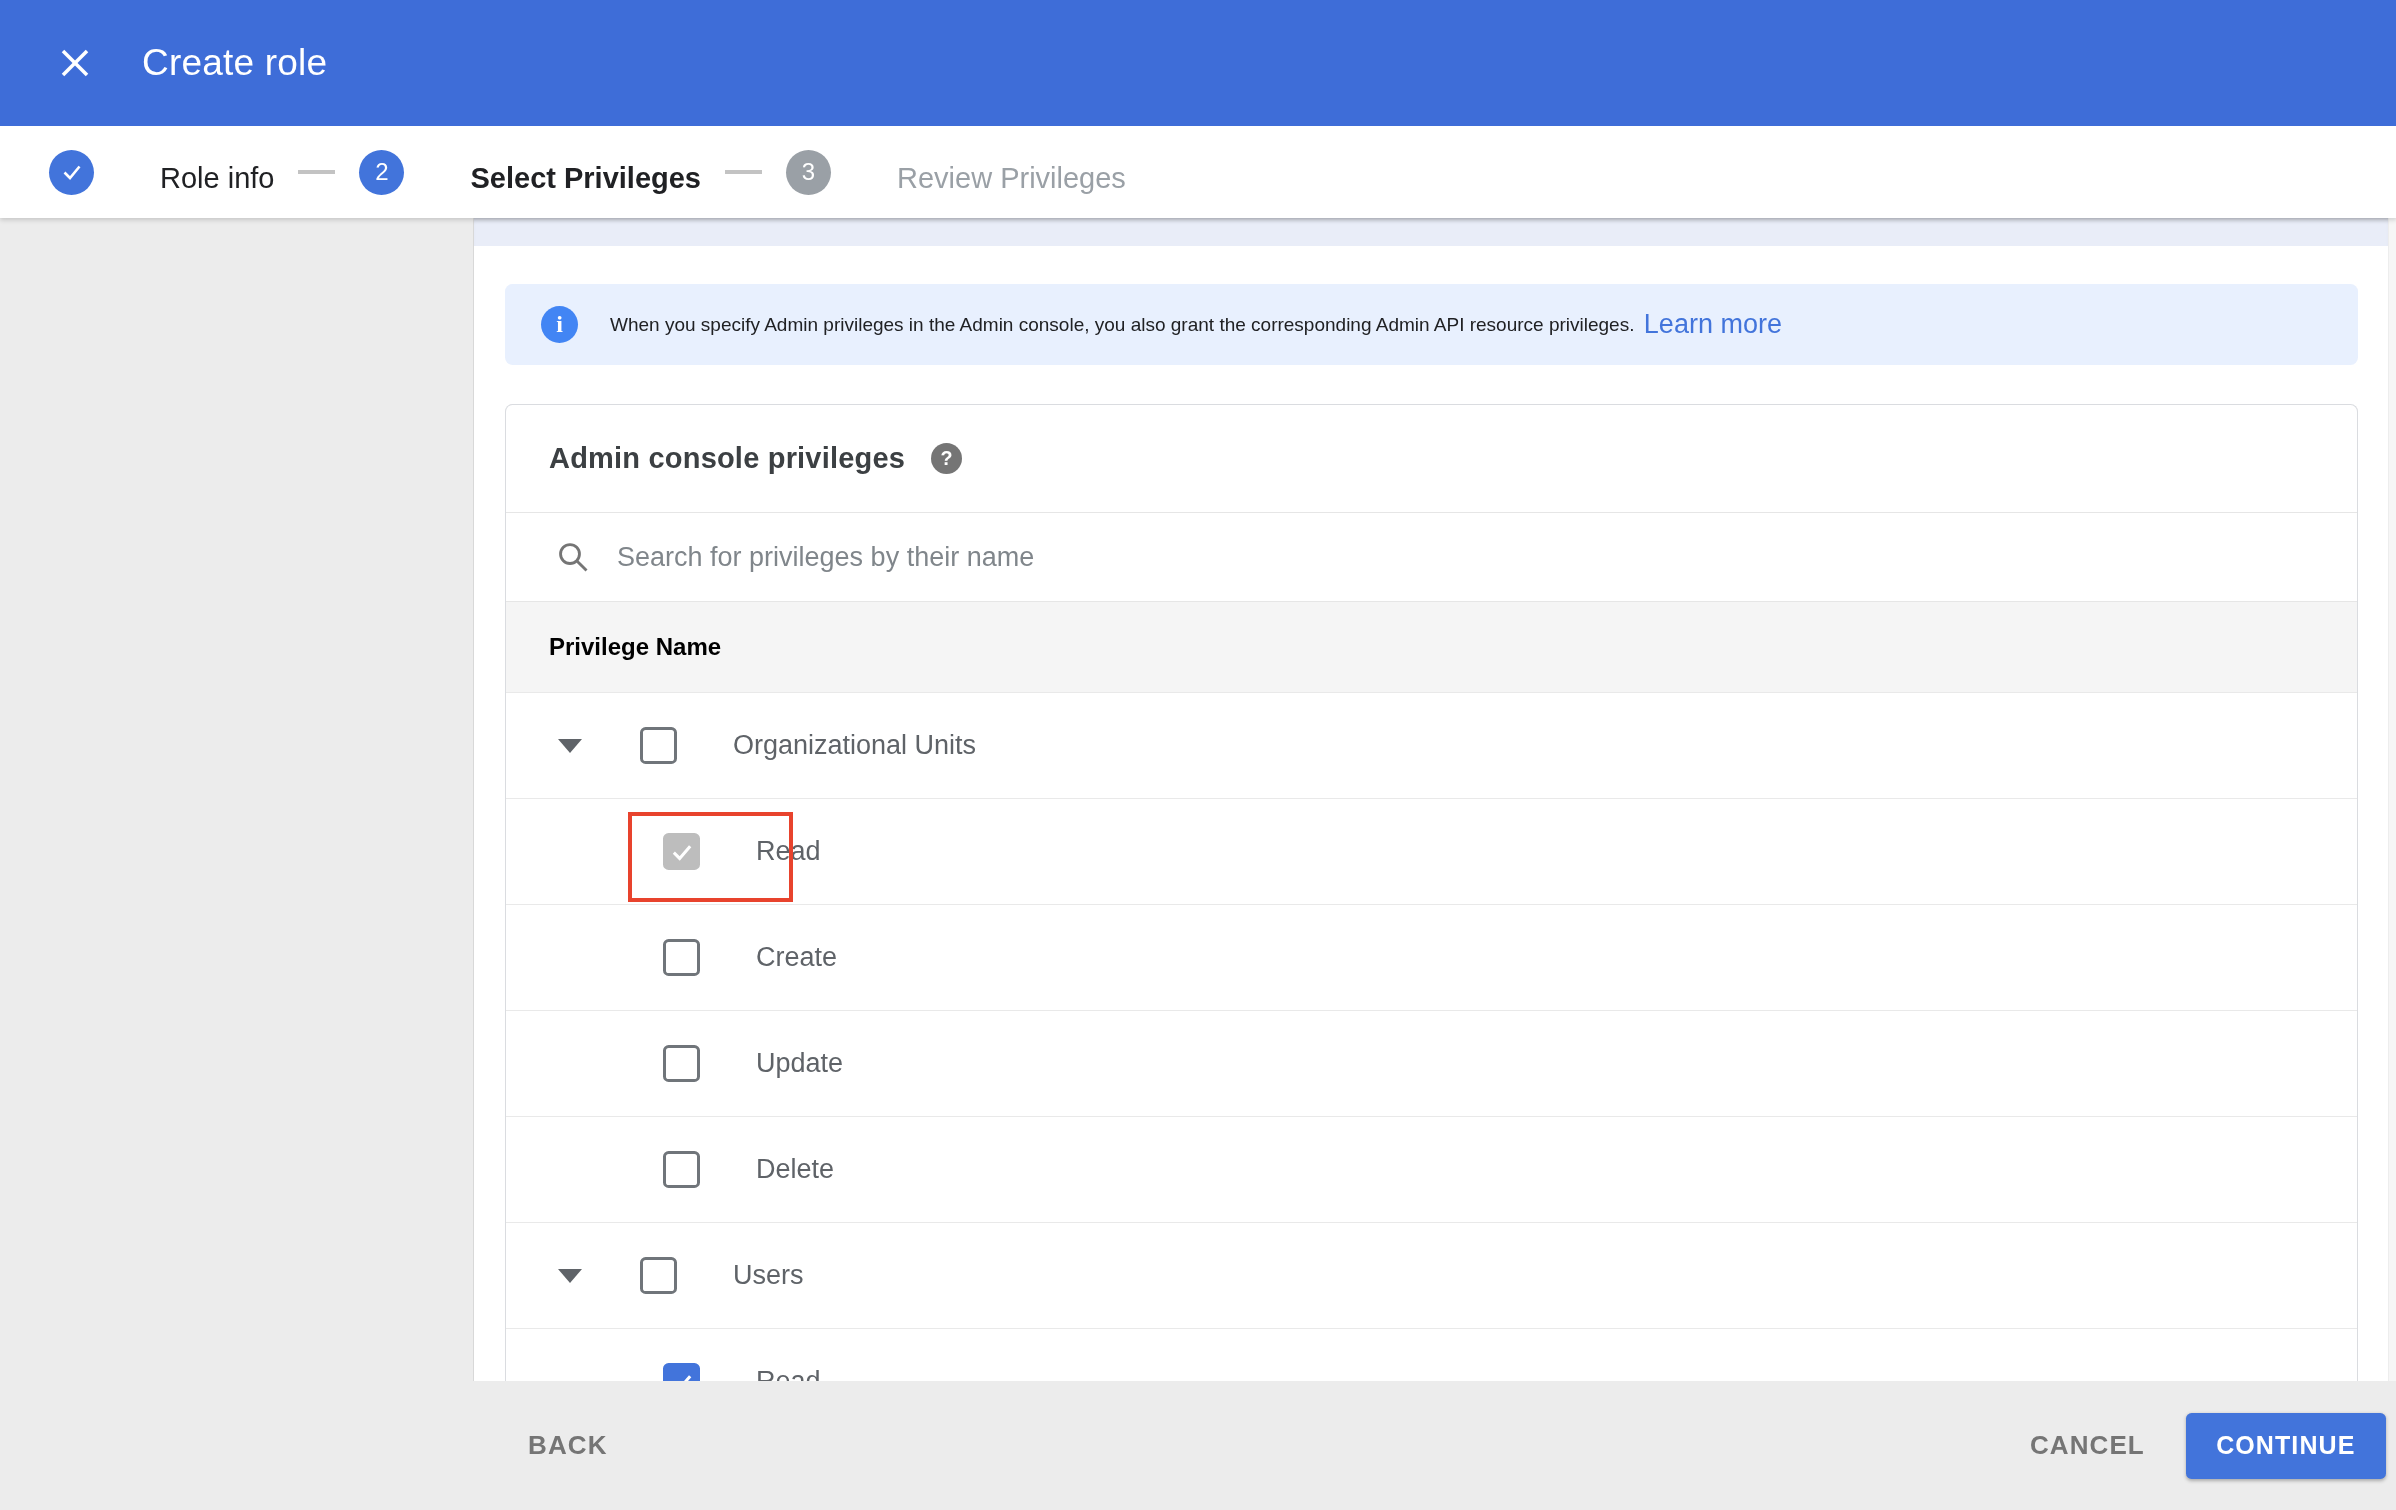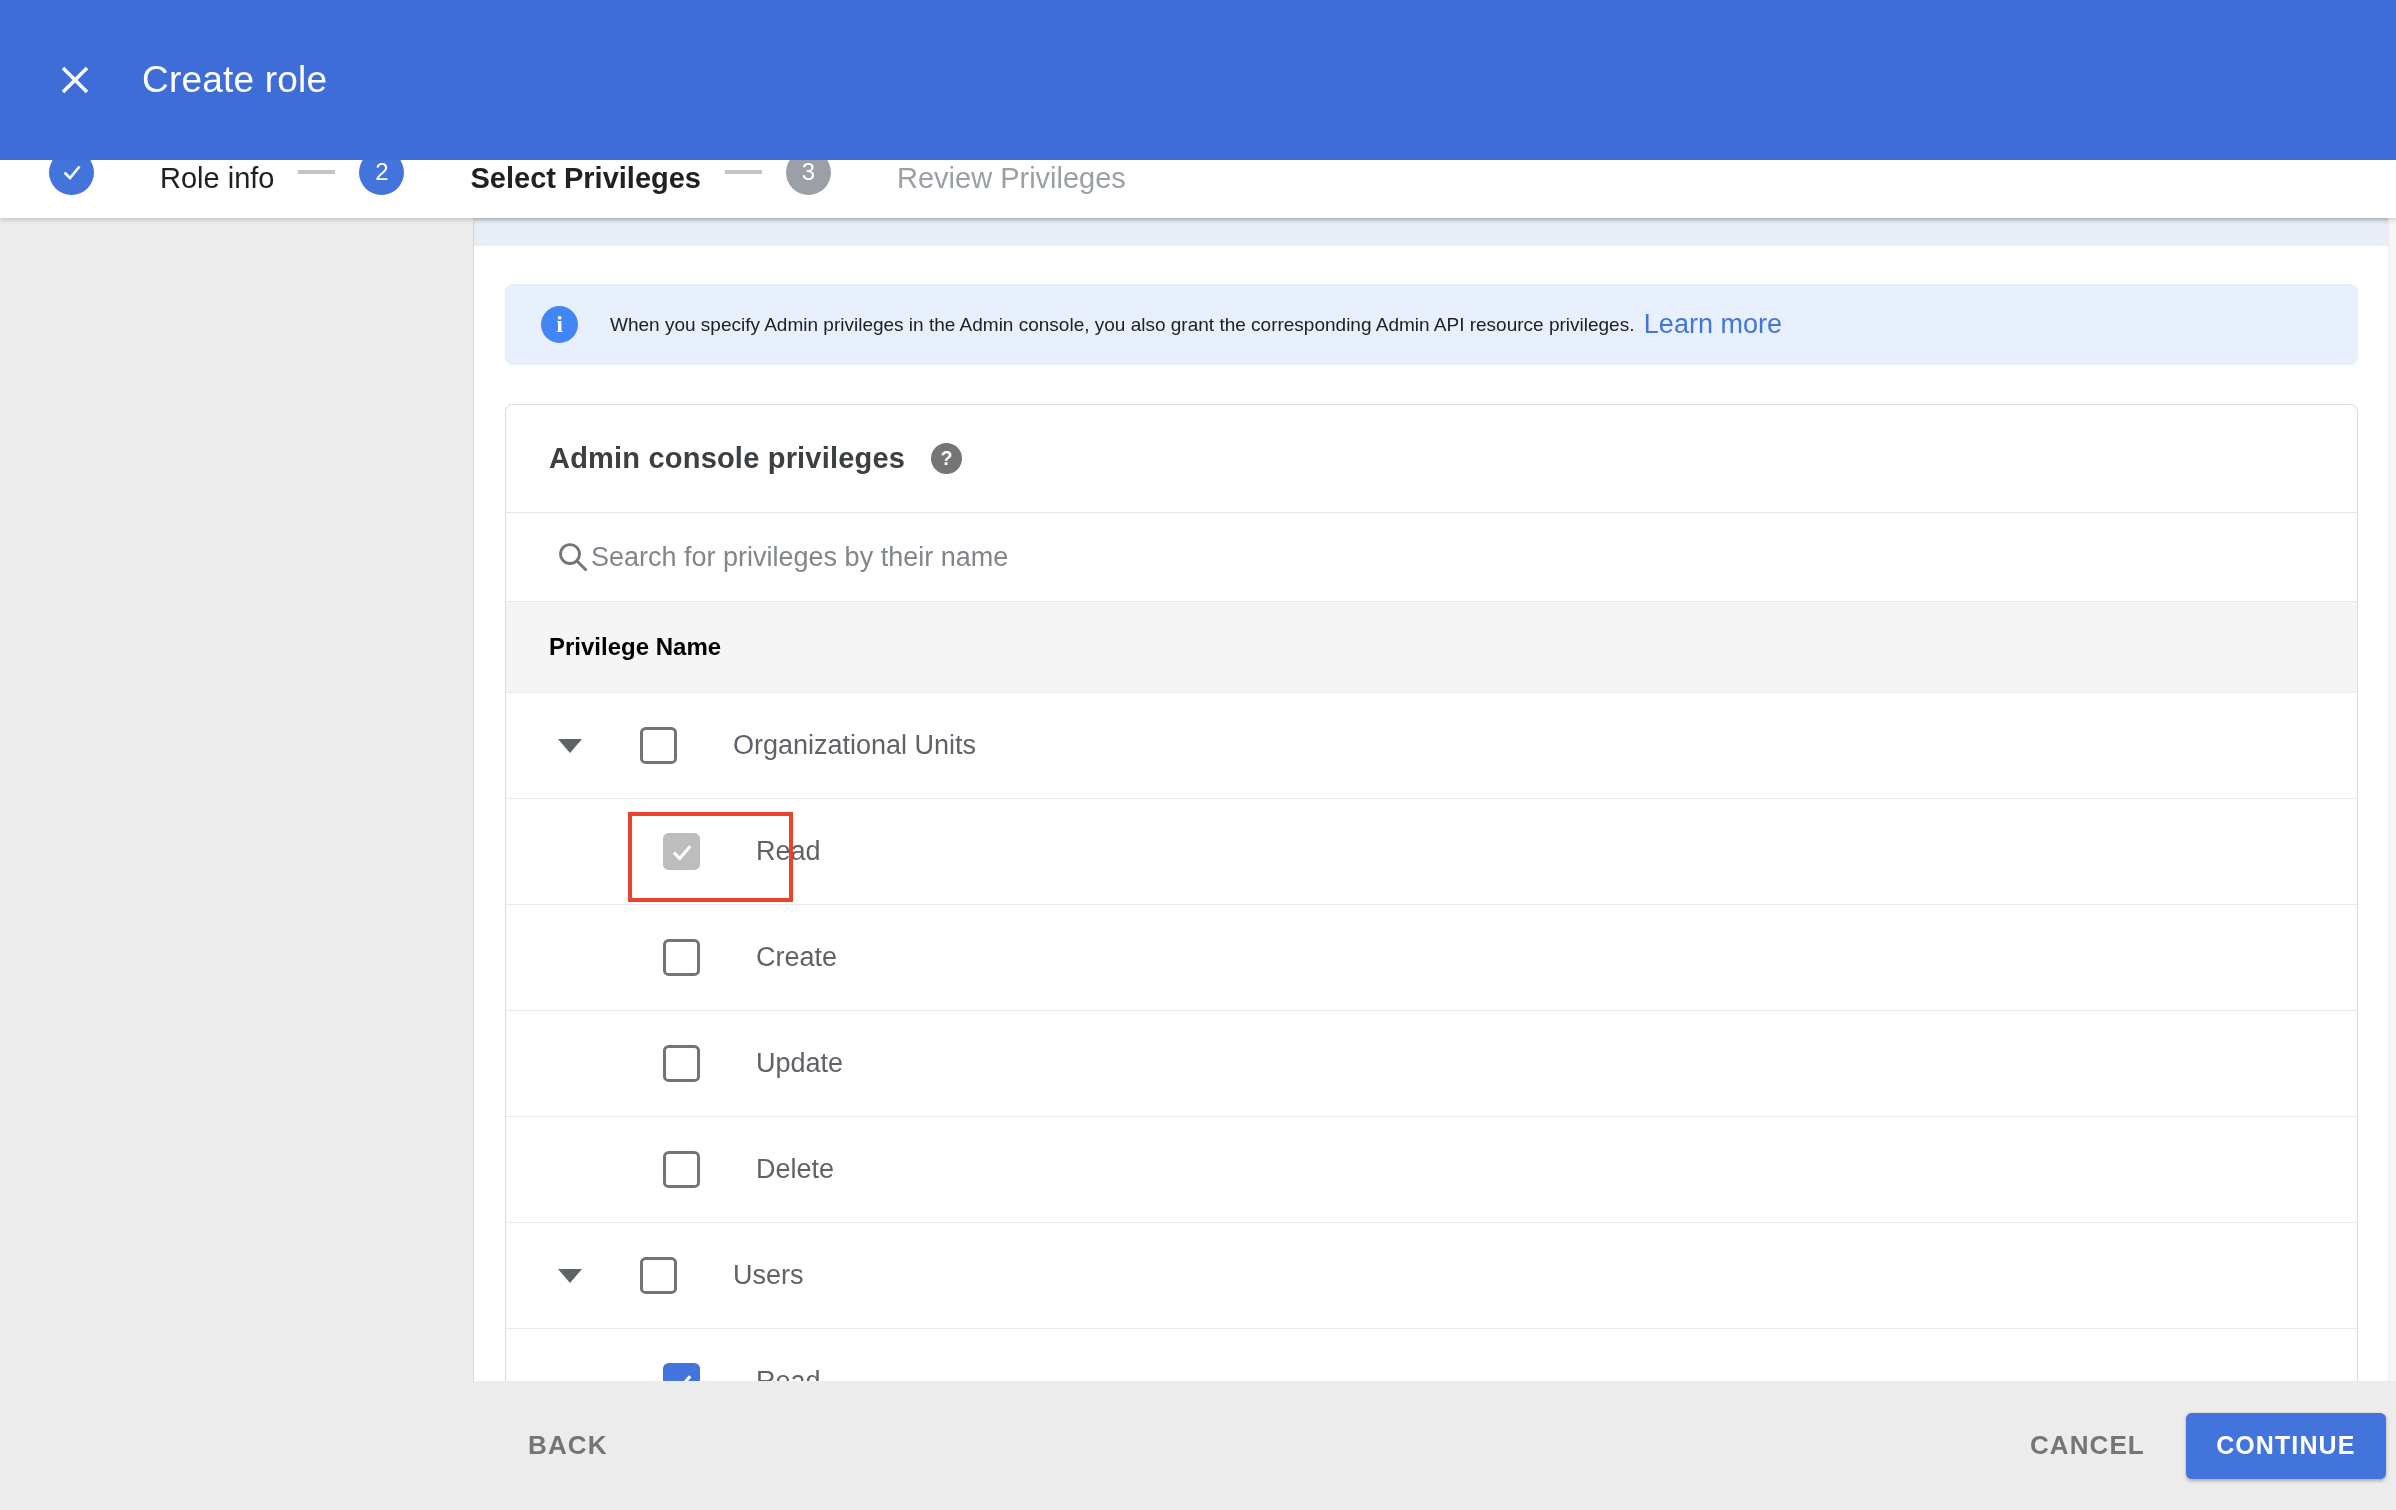--- a/index.html
+++ b/index.html
@@ -1,21 +1,21 @@
 <!DOCTYPE html>
 <html style="font-size:15px"><head>
 <meta charset="utf-8">
 <style>
   * { margin:0; padding:0; box-sizing:border-box; }
   html,body { width:2397px; height:1510px; }
   body { font-family:"Liberation Sans", sans-serif; background:#fff; overflow:hidden; }
   .page { position:relative; width:2397px; height:1510px; overflow:hidden; background:#fff; }
 
   
-  .appbar { position:absolute; top:0; left:0; right:0; height:160px; background:#3e6dd8;
+  .appbar { position:absolute; top:0; left:0; right:0; height:126px; background:#3e6dd8;
             display:flex; align-items:center; padding-left:47px; z-index:10; }
   .close-btn { width:56px; height:56px; display:flex; align-items:center; justify-content:center; cursor:pointer; }
   .appbar-title { color:#ffffff; font-size:37px; font-weight:400; margin-left:39px; letter-spacing:0.2px; }
 
   
   .stepper { position:absolute; top:126px; left:0; right:0; height:92px; background:#ffffff;
              display:flex; align-items:center; padding-left:49px; z-index:9;
              box-shadow:0 2.8px 4.7px rgba(0,0,0,.16); }
   .step { display:flex; align-items:flex-end;gap:47px; }
   .step-circle { width:45px; height:45px; border-radius:50%; display:flex; align-items:center;
@@ -44,21 +44,21 @@
   .banner-text { margin-left:32px; font-size:19px; color:#202124; }
   .banner-link { color:#4274db; margin-left:9.4px; font-size:27px; cursor:pointer; text-decoration:none; }
 
   
   .card { margin:39px 30px 0 31px; border:1.9px solid #dadce0; border-radius:7.5px 7.5px 0 0; border-bottom:none; }
   .card-header { height:107px; display:flex; align-items:center; padding-left:43px; }
   .card-title { font-size:29px; font-weight:700; color:#3c4043; letter-spacing:0.2px; }
   .help-icon { width:31px; height:31px; border-radius:50%; background:#757575; color:#fff; margin-left:26px;
                display:flex; align-items:center; justify-content:center; font-size:19.7px; font-weight:700; cursor:pointer; }
   .search-row { height:89px; display:flex; align-items:center; padding-left:49px; border-top:1.9px solid #e6e6e6; }
-  .search-input { border:none; outline:none; flex:1; font-size:27px; color:#202124; 
+  .search-input { border:none; outline:none; flex:1; font-size:27px; color:#202124; margin-left:26px;
                   font-family:"Liberation Sans", sans-serif; background:transparent; }
   .search-input::placeholder { color:#80868b; opacity:1; }
   .thead { height:91px; background:#f5f5f5; display:flex; align-items:center; padding-left:43px;
            border-top:1.9px solid #e6e6e6; font-size:24px; font-weight:700; color:#000000; }
 
   .prow { height:106px; display:flex; align-items:center; border-top:1.9px solid #e9e9e9; position:relative; background:#fff;gap:30px; }
   .prow.parent { padding-left:52px; }
   .prow.child  { padding-left:157px; }
   .tri { width:0; height:0; border-left:12px solid transparent; border-right:12px solid transparent;
          border-top:14px solid #5f6368; cursor:pointer; flex:none; }

